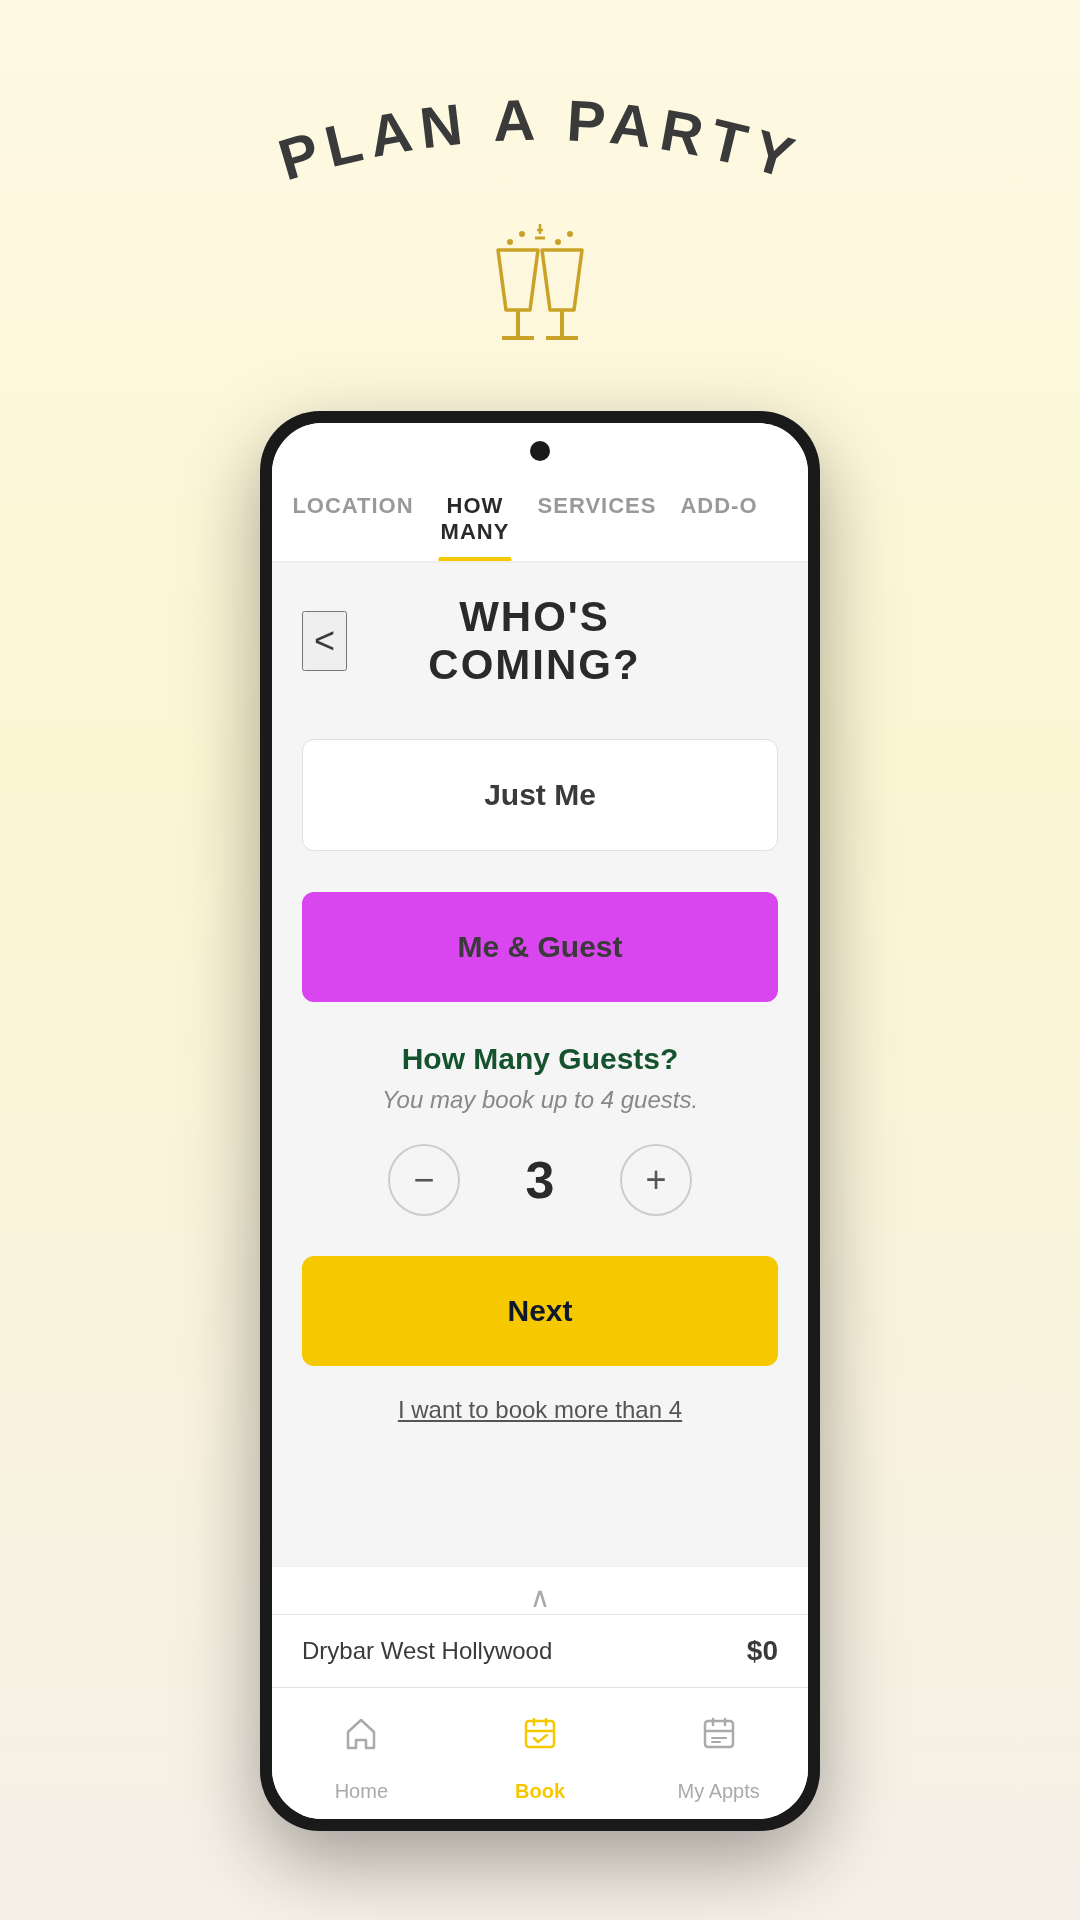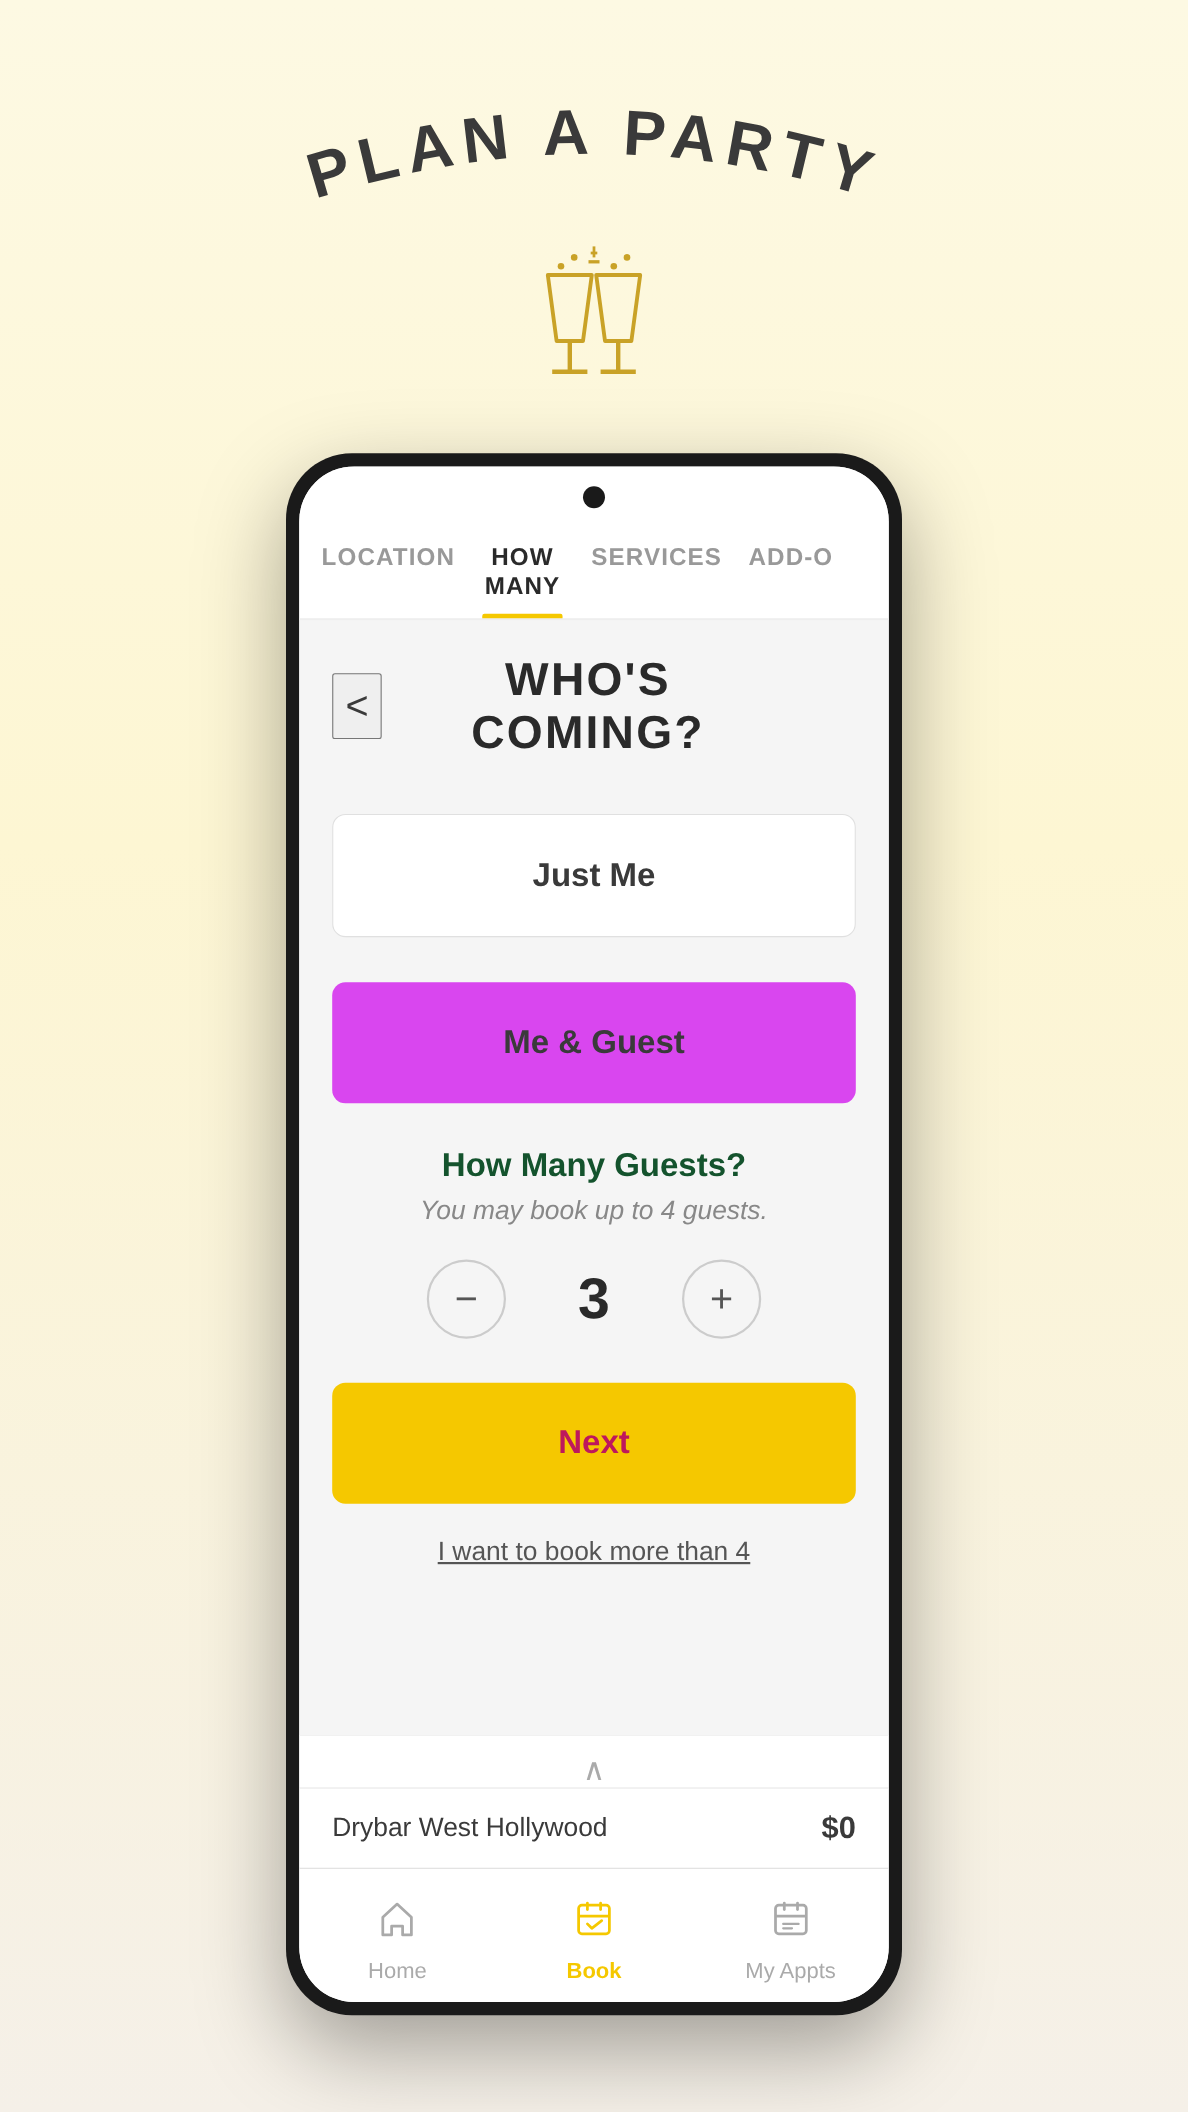--- a/index.html
+++ b/index.html
@@ -224,21 +224,21 @@
 
     
     .next-button {
       width: 100%;
       padding: 38px 20px;
       background: #f5c800;
       border: none;
       border-radius: 12px;
       font-size: 30px;
       font-weight: 700;
-      color: #be185d;
+      color: #0f172a;
       cursor: pointer;
       margin-top: 40px;
     }
 
     
     .book-more-link {
       text-align: center;
       margin-top: 30px;
       font-size: 24px;
       color: #555;
@@ -288,21 +288,21 @@
       flex-direction: row;
       border-top: 1px solid #e0e0e0;
       padding: 20px 0 10px 0;
     }
 
     .nav-item {
       flex: 1;
       display: flex;
       flex-direction: column;
       align-items: center;
-      gap: 8px;
+      gap: 19px;
       cursor: pointer;
       padding: 6px 0;
       justify-content: space-between;
     }
 
     .nav-icon {
       font-size: 38px;
       color: #aaa;
     }
 

